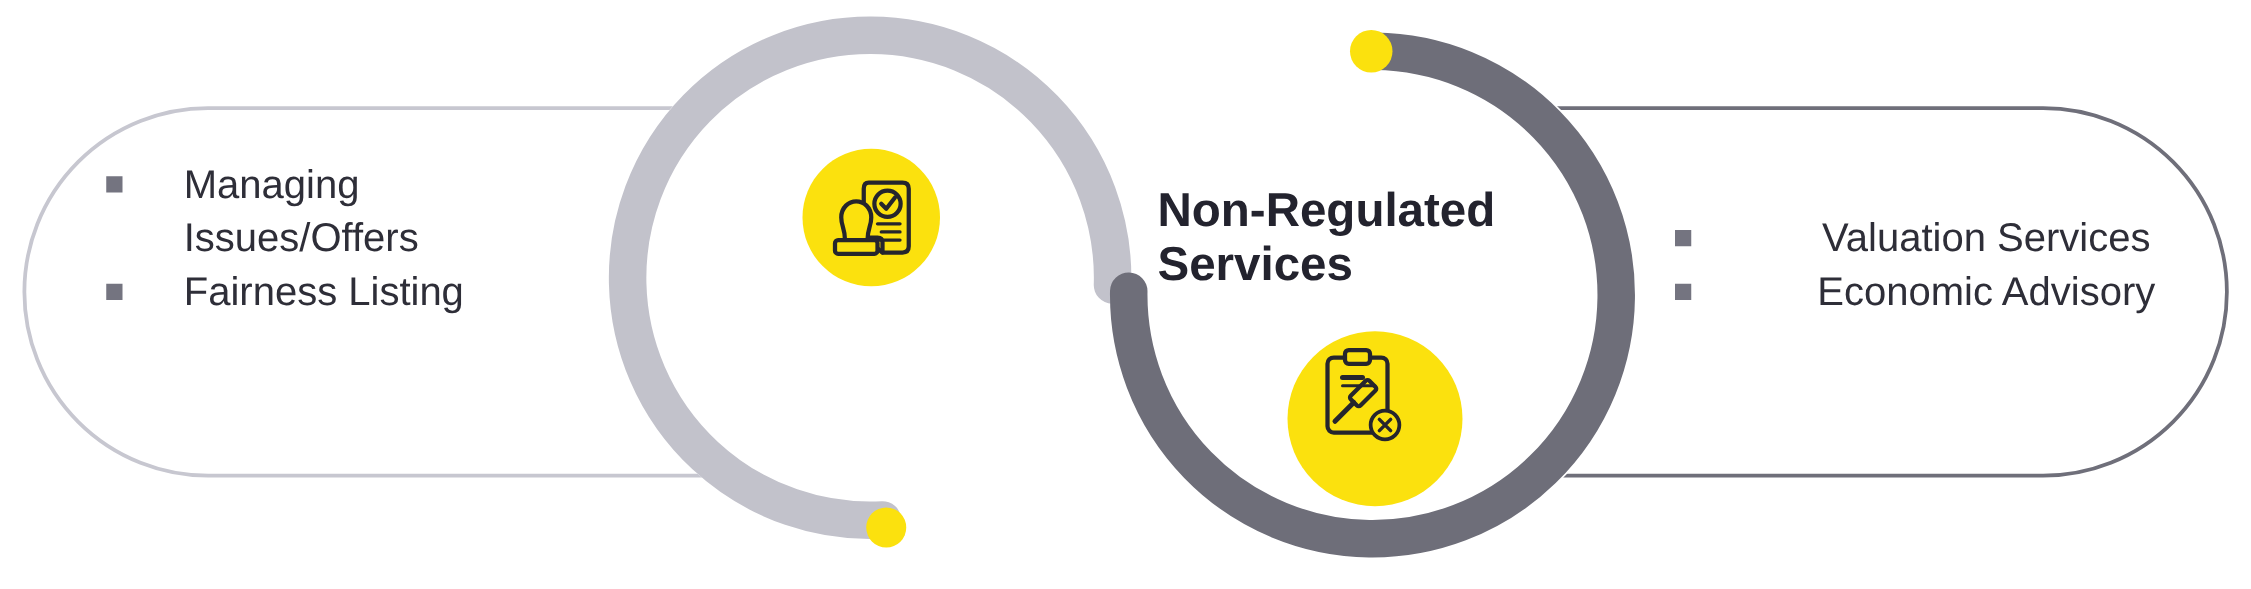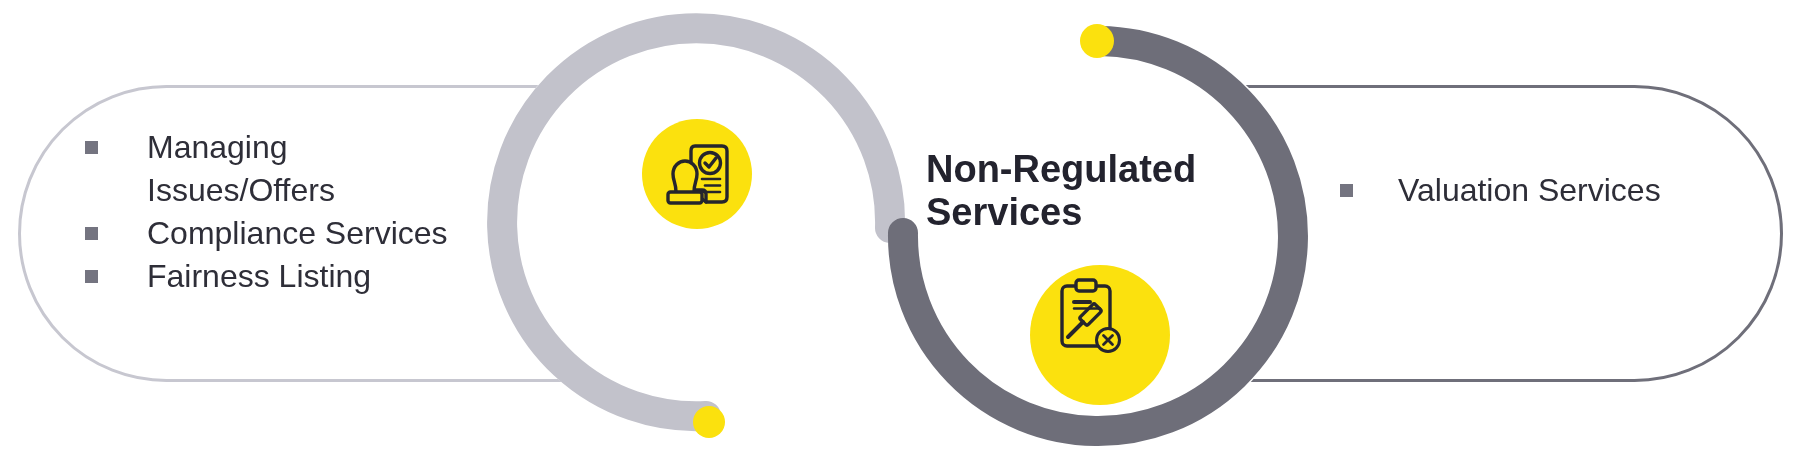--- a/index.html
+++ b/index.html
@@ -36,21 +36,21 @@
     font-size:32px;line-height:43px;font-weight:400;
     color:#2e2e38;
   }
   ul.svc-list li{
     position:relative;
     white-space:nowrap;
   }
   ul.svc-list li.wrap{white-space:normal;max-width:250px;}
   ul.list-left{left:85px;top:126px;width:430px;}
   ul.list-left li{padding-left:62px;}
-  ul.list-right{left:1340px;top:169px;width:440px;}
+  ul.list-right{left:1340px;top:169px;width:440px;text-align:center;}
   ul.list-right li{padding-left:58px;}
   ul.svc-list li::before{
     content:"";
     position:absolute;left:0;top:15px;
     width:13px;height:13px;
     background:#747480;
   }
   
   .circle-title{
     position:absolute;z-index:3;
@@ -111,23 +111,23 @@
       <path d="M 1068,337 L 1083,322" stroke-width="4"></path>
       <rect x="1080" y="309" width="21" height="11" rx="2" transform="rotate(-45 1090.5 314.5)"></rect>
 
       <circle cx="1108" cy="340" r="11.5" fill="#fbe10e" stroke-width="3"></circle>
       <path d="M 1103.5,335.5 L 1112.5,344.5 M 1112.5,335.5 L 1103.5,344.5" stroke-width="2.8"></path>
     </g>
   </svg>
 
   <ul class="svc-list list-left">
     <li class="wrap">Managing Issues/Offers</li>
-    <li>Compliance Services</li>
     <li>Fairness Listing</li>
   </ul>
 
   <ul class="svc-list list-right">
     <li>Valuation Services</li>
+    <li>Economic Advisory</li>
   </ul>
 
   <div class="circle-title title-right">Non-Regulated Services</div>
 
 </div>
 
 </body></html>

